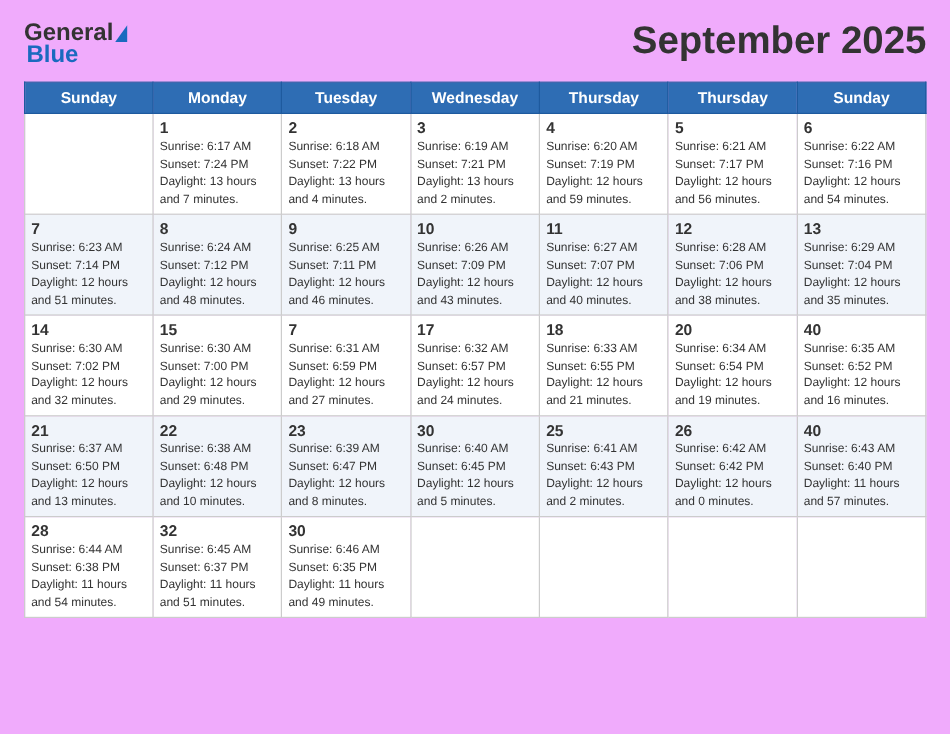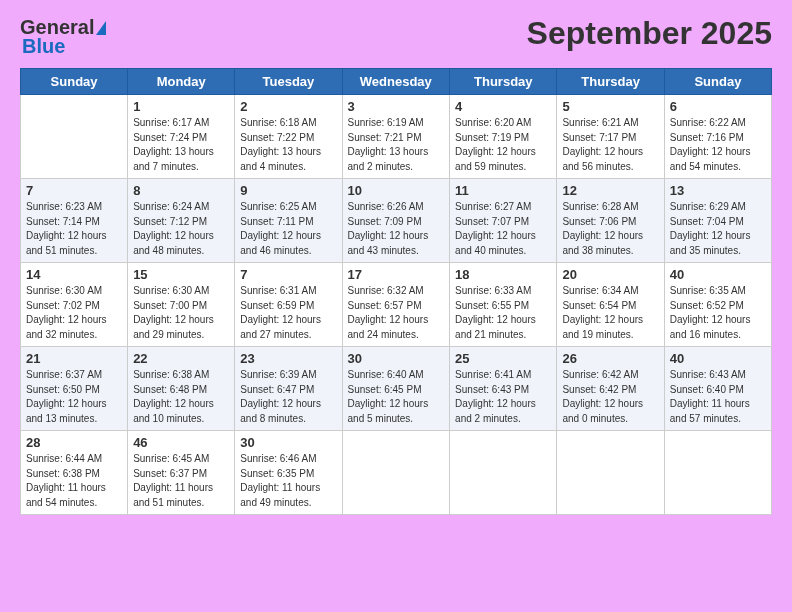--- a/index.html
+++ b/index.html
@@ -242,21 +242,21 @@
             <span class="day-number">40</span>
             <div class="day-info">Sunrise: 6:43 AM<br>Sunset: 6:40 PM<br>Daylight: 11 hours<br>and 57 minutes.</div>
           </td>
         </tr>
         <tr class="row-white">
           <td>
             <span class="day-number">28</span>
             <div class="day-info">Sunrise: 6:44 AM<br>Sunset: 6:38 PM<br>Daylight: 11 hours<br>and 54 minutes.</div>
           </td>
           <td>
-            <span class="day-number">46</span>
+            <span class="day-number">32</span>
             <div class="day-info">Sunrise: 6:45 AM<br>Sunset: 6:37 PM<br>Daylight: 11 hours<br>and 51 minutes.</div>
           </td>
           <td>
             <span class="day-number">30</span>
             <div class="day-info">Sunrise: 6:46 AM<br>Sunset: 6:35 PM<br>Daylight: 11 hours<br>and 49 minutes.</div>
           </td>
           <td class="empty-cell"></td>
           <td class="empty-cell"></td>
           <td class="empty-cell"></td>
           <td class="empty-cell"></td>

